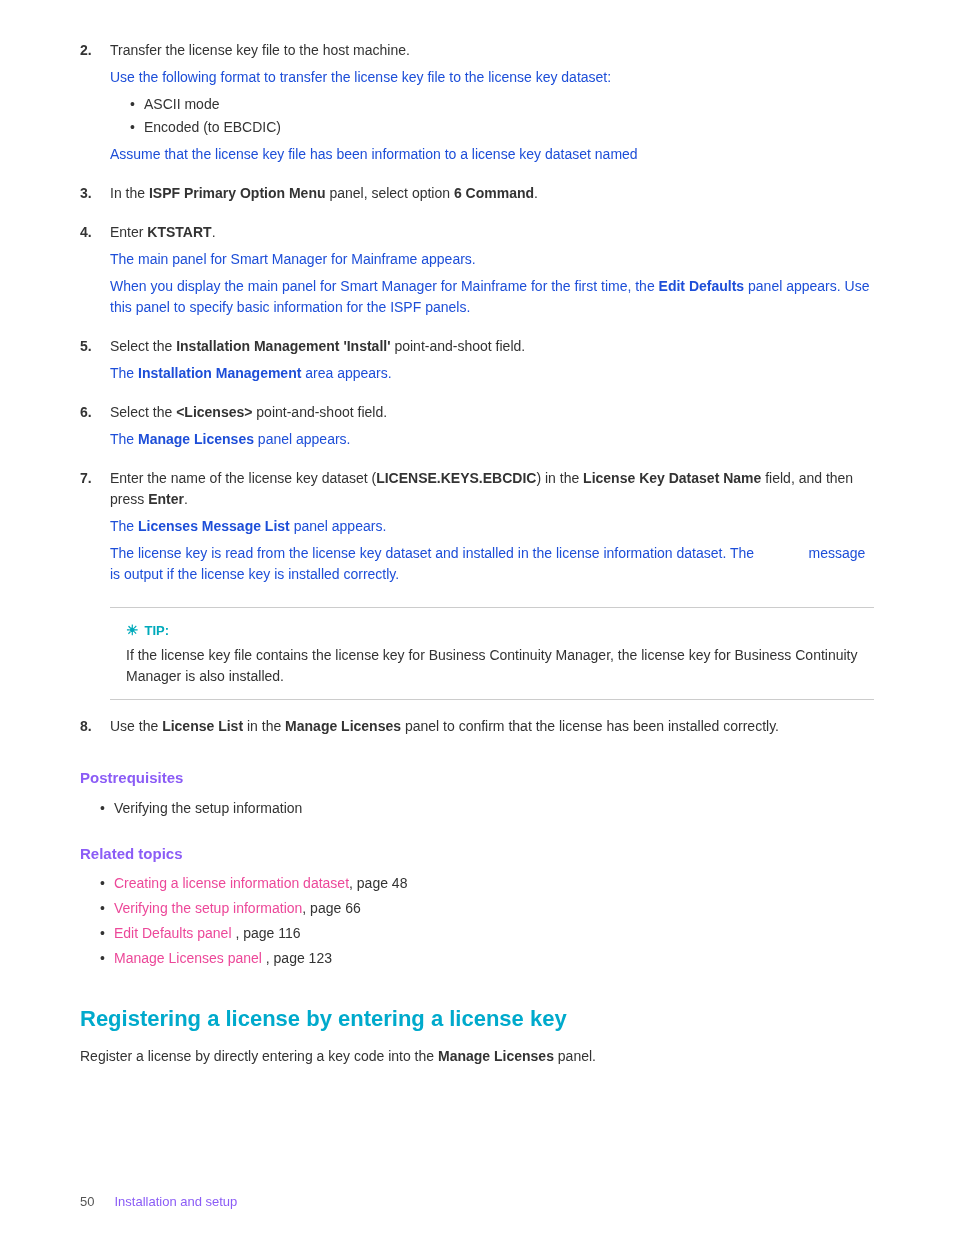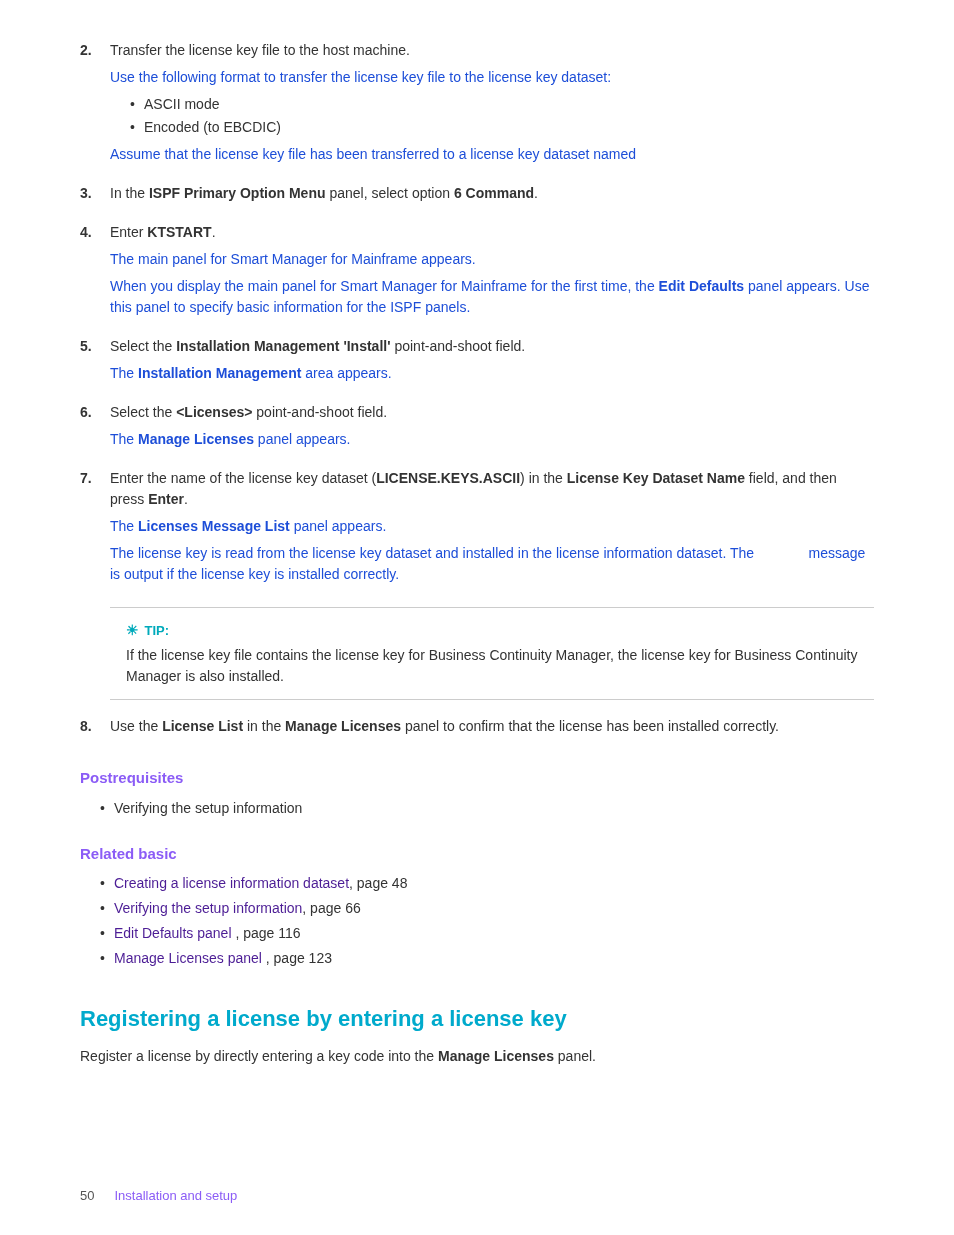--- a/index.html
+++ b/index.html
@@ -98,34 +98,34 @@
       padding-left: 14px;
       margin-bottom: 4px;
     }
     .related-list li::before {
       content: "•";
       position: absolute;
       left: 0;
       color: #333;
     }
     .related-list a {
-      color: #4c1d95;
+      color: #ec4899;
       text-decoration: none;
     }
     .page-section-title {
       color: #00aacc;
       font-size: 22px;
       font-weight: bold;
       margin-top: 36px;
       margin-bottom: 12px;
       line-height: 1.3;
     }
     .page-footer {
       position: absolute;
-      bottom: 30px;
+      bottom: 24px;
       left: 80px;
       right: 80px;
       display: flex;
       align-items: center;
       gap: 20px;
       border-top: none;
     }
     .footer-page-num {
       font-size: 13px;
       color: #555;
@@ -142,21 +142,21 @@
 
   <div class="numbered-item">
     <span class="step-number">2.</span>
     <div class="step-content">
       <p>Transfer the license key file to the host machine.</p>
       <p class="indent-text">Use the following format to transfer the license key file to the license key dataset:</p>
       <ul class="bullet-list">
         <li>ASCII mode</li>
         <li>Encoded (to EBCDIC)</li>
       </ul>
-      <p class="indent-text">Assume that the license key file has been transferred to a license key dataset named</p>
+      <p class="indent-text">Assume that the license key file has been information to a license key dataset named</p>
     </div>
   </div>
 
   <div class="numbered-item">
     <span class="step-number">3.</span>
     <div class="step-content">
       <p>In the <strong>ISPF Primary Option Menu</strong> panel, select option <strong>6 Command</strong>.</p>
     </div>
   </div>
 
@@ -181,21 +181,21 @@
     <span class="step-number">6.</span>
     <div class="step-content">
       <p>Select the <strong>&lt;Licenses&gt;</strong> point-and-shoot field.</p>
       <p class="indent-text">The <strong>Manage Licenses</strong> panel appears.</p>
     </div>
   </div>
 
   <div class="numbered-item">
     <span class="step-number">7.</span>
     <div class="step-content">
-      <p>Enter the name of the license key dataset (<strong>LICENSE.KEYS.ASCII</strong>) in the <strong>License Key Dataset Name</strong> field, and then press <strong>Enter</strong>.</p>
+      <p>Enter the name of the license key dataset (<strong>LICENSE.KEYS.EBCDIC</strong>) in the <strong>License Key Dataset Name</strong> field, and then press <strong>Enter</strong>.</p>
       <p class="indent-text">The <strong>Licenses Message List</strong> panel appears.</p>
       <p class="indent-text">The license key is read from the license key dataset and installed in the license information dataset. The &nbsp;&nbsp;&nbsp;&nbsp;&nbsp;&nbsp;&nbsp;&nbsp;&nbsp;&nbsp;&nbsp;&nbsp; message is output if the license key is installed correctly.</p>
     </div>
   </div>
 
   <div class="tip-box">
     <div class="tip-label">
       <span class="tip-icon">☀</span>
       <span>TIP:</span>
     </div>
@@ -207,21 +207,21 @@
     <div class="step-content">
       <p>Use the <strong>License List</strong> in the <strong>Manage Licenses</strong> panel to confirm that the license has been installed correctly.</p>
     </div>
   </div>
 
   <div class="section-heading">Postrequisites</div>
   <ul class="bullet-list">
     <li>Verifying the setup information</li>
   </ul>
 
-  <div class="section-heading">Related basic</div>
+  <div class="section-heading">Related topics</div>
   <ul class="related-list">
     <li>
       <a href="#">Creating a license information dataset</a><span>, page 48</span>
     </li>
     <li>
       <a href="#">Verifying the setup information</a><span>, page 66</span>
     </li>
     <li>
       <a href="#">Edit Defaults panel </a><span>, page 116</span>
     </li>

